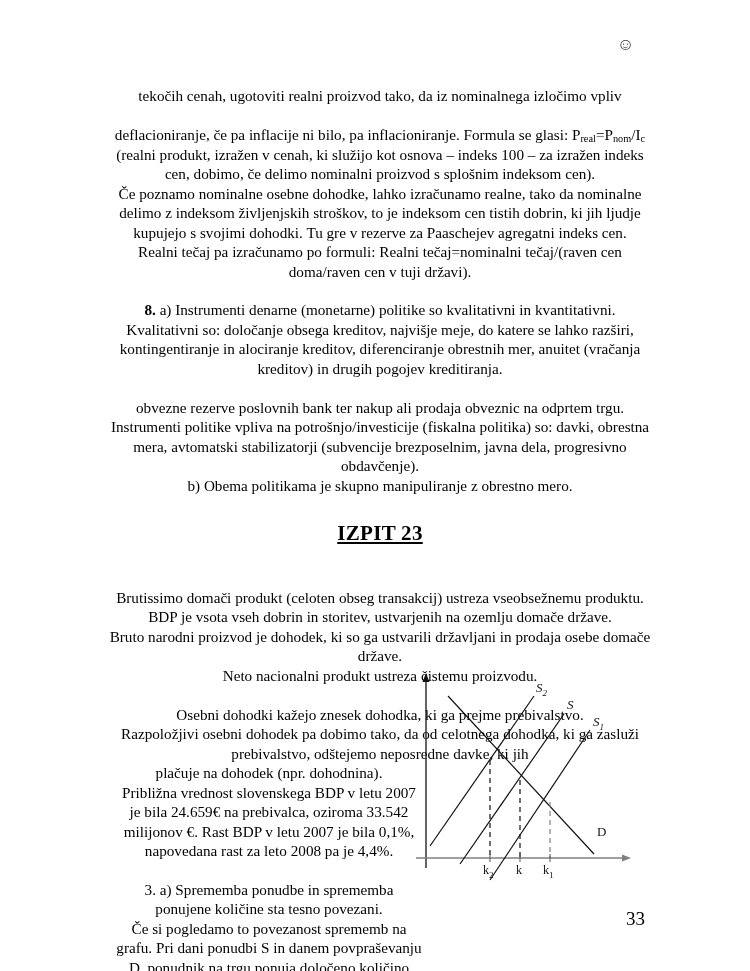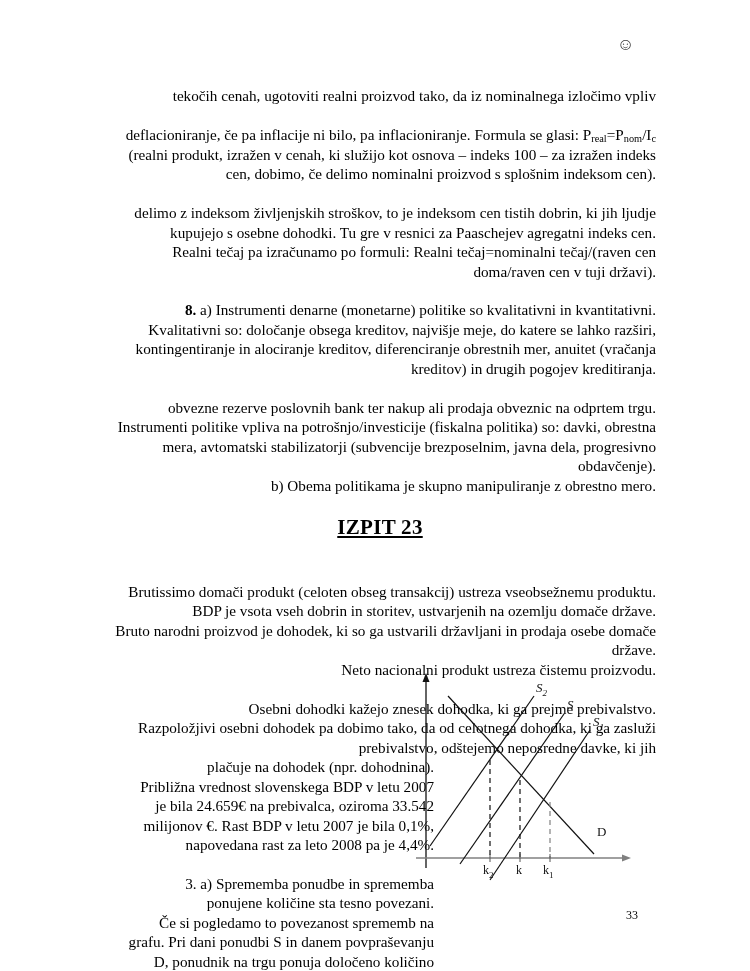--- a/index.html
+++ b/index.html
@@ -27,36 +27,36 @@
   .content {
     position: absolute;
     left: 104px;
     top: 86px;
     width: 552px;
   }
   p {
     margin: 0;
     font-size: 15.2px;
     line-height: 19.5px;
-    text-align: right;
+    text-align: center;
   }
   .para-gap {
     height: 19px;
   }
   .bold {
     font-weight: bold;
   }
   sub {
     font-size: 0.68em;
     vertical-align: -0.22em;
     line-height: 0;
   }
   .izpit-wrap {
     text-align: center;
-    margin-top: 20px;
+    margin-top: 26px;
     margin-bottom: 22px;
   }
   .izpit {
     font-size: 21px;
     font-weight: bold;
     text-decoration: underline;
     letter-spacing: 0.3px;
   }
   .narrow {
     width: 330px;
@@ -65,21 +65,21 @@
     position: absolute;
     left: 412px;
     top: 668px;
     width: 240px;
     height: 222px;
   }
   .page-number {
     position: absolute;
     left: 626px;
     top: 908px;
-    font-size: 12px;
+    font-size: 19px;
   }
   svg text {
     font-family: "Liberation Serif", "DejaVu Serif", serif;
     fill: #111111;
   }
 </style>
 </head>
 <body>
 
 <div class="page">
@@ -87,23 +87,23 @@
   <div class="smiley">☺</div>
 
   <div class="content">
 
     <p>
       <span>tekočih cenah, ugotoviti realni proizvod tako, da iz nominalnega izločimo vpliv</span><br>
       <br>
       <span>deflacioniranje, če pa inflacije ni bilo, pa inflacioniranje. Formula se glasi: P</span><sub>real</sub><span>=P</span><sub>nom</sub><span>/I</span><sub>c</sub><br>
       <span>(realni produkt, izražen v cenah, ki služijo kot osnova – indeks 100 – za izražen indeks</span><br>
       <span>cen, dobimo, če delimo nominalni proizvod s splošnim indeksom cen).</span><br>
-      <br>
+      <span>Če poznamo nominalne osebne dohodke, lahko izračunamo realne, tako da nominalne</span><br>
       <span>delimo z indeksom življenjskih stroškov, to je indeksom cen tistih dobrin, ki jih ljudje</span><br>
-      <span>kupujejo s osebne dohodki. Tu gre v resnici za Paaschejev agregatni indeks cen.</span><br>
+      <span>kupujejo s svojimi dohodki. Tu gre v rezerve za Paaschejev agregatni indeks cen.</span><br>
       <span>Realni tečaj pa izračunamo po formuli: Realni tečaj=nominalni tečaj/(raven cen</span><br>
       <span>doma/raven cen v tuji državi).</span>
     </p>
 
     <div class="para-gap"></div>
 
     <p>
       <span class="bold">8.</span><span> a) Instrumenti denarne (monetarne) politike so kvalitativni in kvantitativni.</span><br>
       <span>Kvalitativni so: določanje obsega kreditov, najvišje meje, do katere se lahko razširi,</span><br>
       <span>kontingentiranje in alociranje kreditov, diferenciranje obrestnih mer, anuitet (vračanja</span><br>

